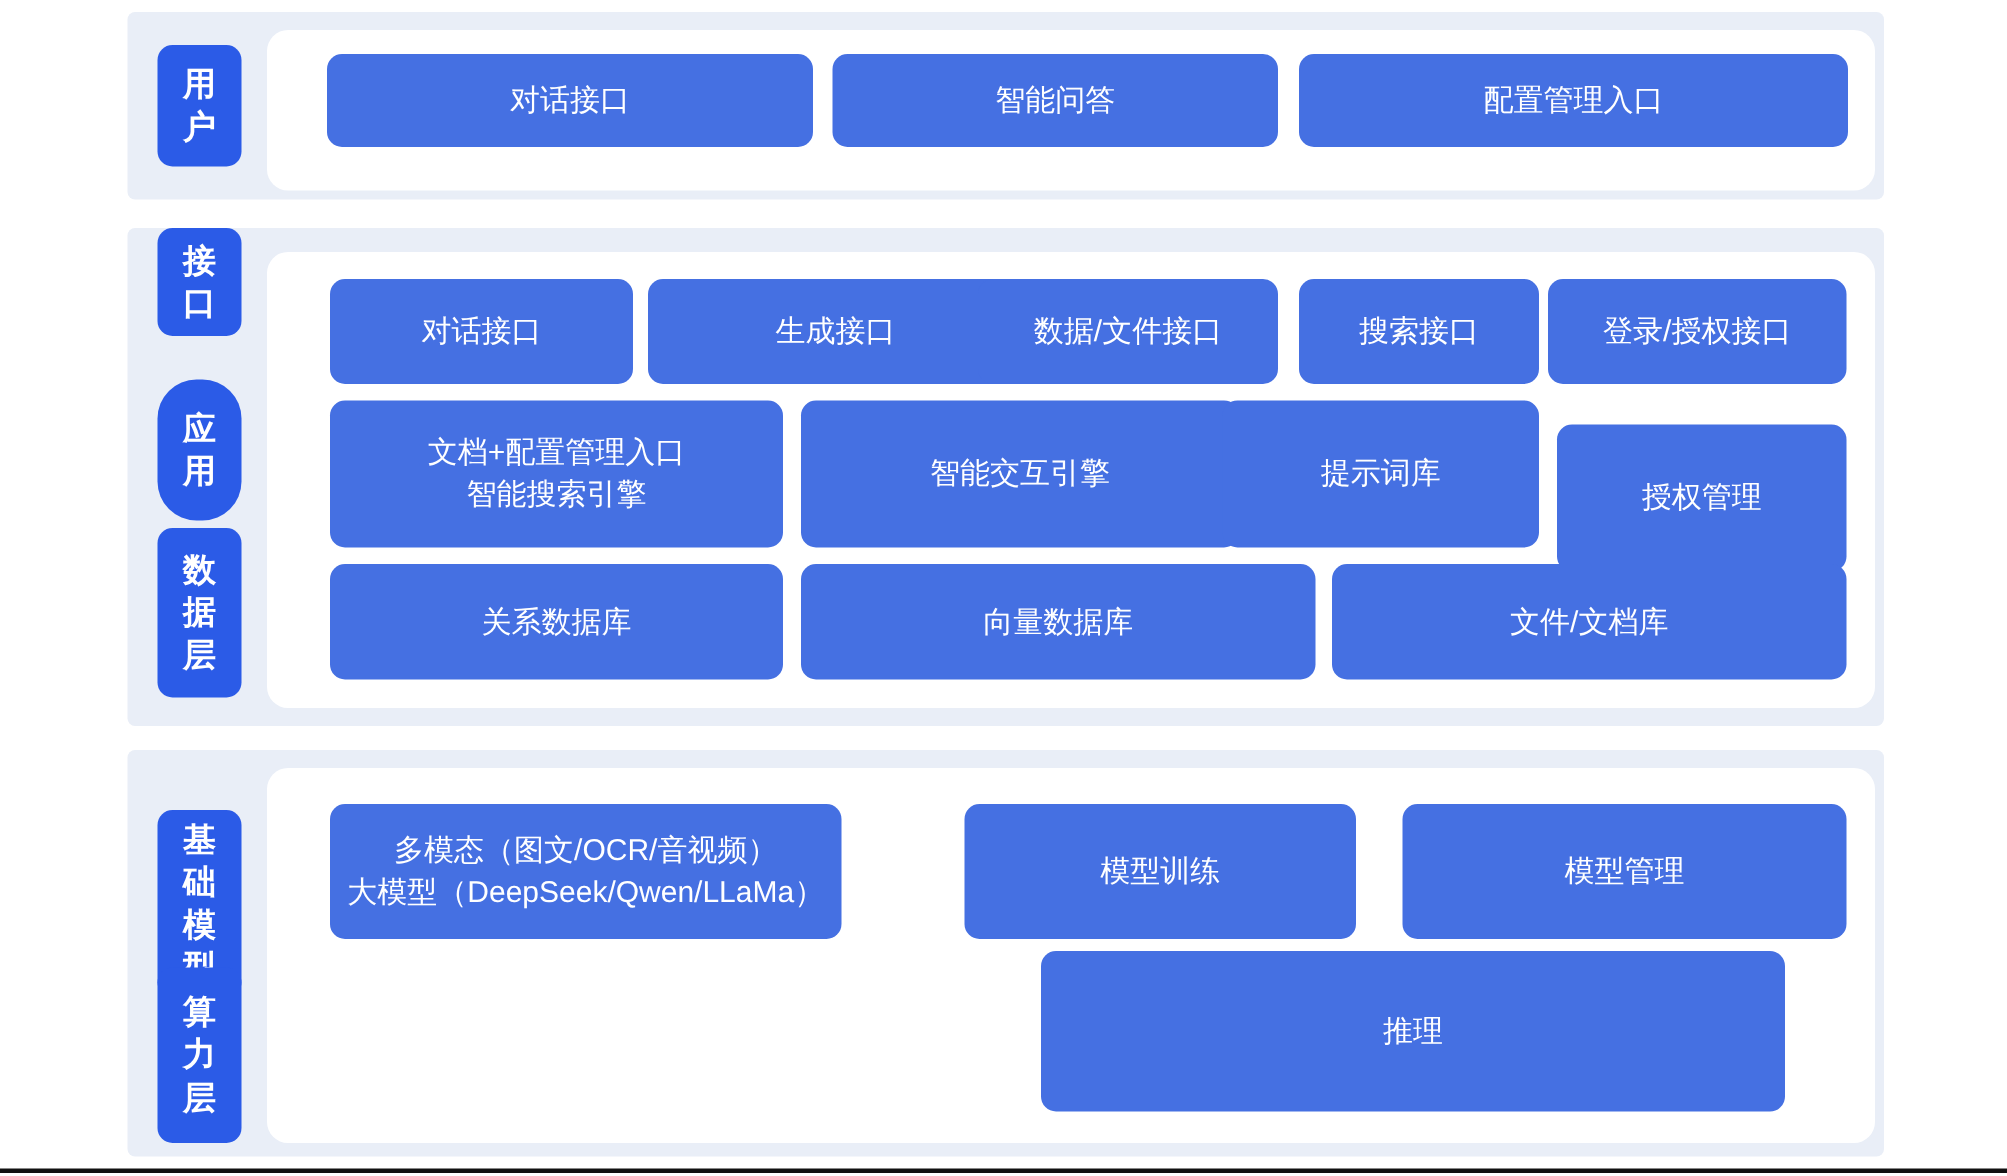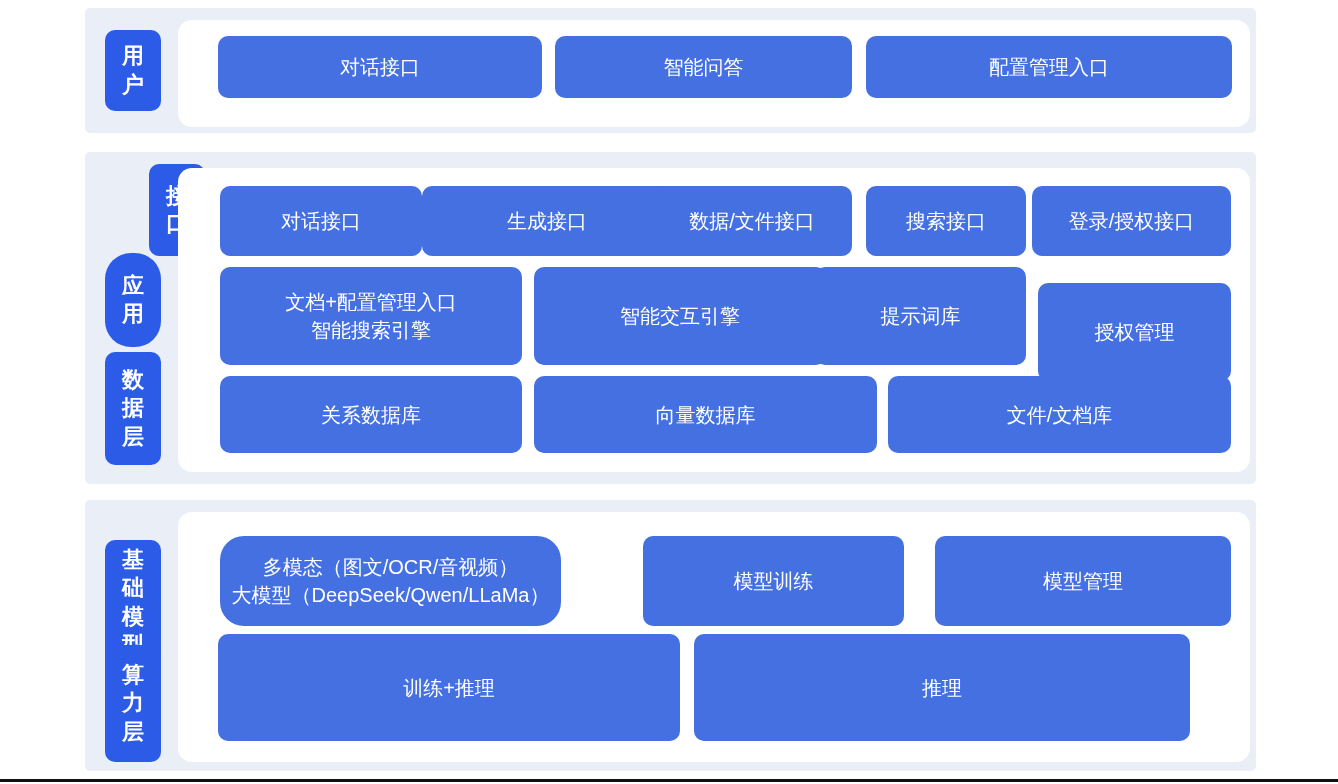--- a/index.html
+++ b/index.html
@@ -49,35 +49,35 @@
     <div class="node" style="left:377px;top:16px;width:297px;height:62px;">
       <span>智能问答</span>
     </div>
     <div class="node" style="left:688px;top:16px;width:366px;height:62px;">
       <span>配置管理入口</span>
     </div>
   </div>
 </div>
 
 <div class="band" style="top:152px;height:332px;">
-  <div class="layer-label" style="top:12px;height:92px;margin-left:44px;">
+  <div class="layer-label" style="top:0;height:72px;">
     <span class="vtext">接口</span>
   </div>
   <div class="layer-label" style="top:101px;height:94px;border-radius:26px;">
     <span class="vtext">应用</span>
   </div>
   <div class="layer-label" style="top:200px;height:113px;">
     <span class="vtext">数据层</span>
   </div>
   <div class="panel" style="top:16px;height:304px;">
 
     <div class="node" style="left:42px;top:18px;width:202px;height:70px;">
       <span>对话接口</span>
     </div>
-    <div class="node" style="left:244px;top:18px;width:250px;height:70px;">
+    <div class="node" style="left:254px;top:18px;width:250px;height:70px;">
       <span>生成接口</span>
     </div>
     <div class="node" style="left:474px;top:18px;width:200px;height:70px;">
       <span>数据/文件接口</span>
     </div>
     <div class="node" style="left:688px;top:18px;width:160px;height:70px;">
       <span>搜索接口</span>
     </div>
     <div class="node" style="left:854px;top:18px;width:199px;height:70px;">
       <span>登录/授权接口</span>
@@ -111,33 +111,30 @@
 
 <div class="band" style="top:500px;height:271px;">
   <div class="layer-label" style="top:8px;height:125px;margin-top:32px;">
     <span class="vtext">基础模型</span>
   </div>
   <div class="layer-label" style="top:145px;height:117px;">
     <span class="vtext">算力层</span>
   </div>
   <div class="panel" style="top:12px;height:250px;">
 
-    <div class="node" style="left:42px;top:24px;width:341px;height:90px;border-radius:24px;">
+    <div class="node" style="left:42px;top:24px;width:341px;height:90px;">
       <span>多模态（图文/OCR/音视频）</span>
       <span>大模型（DeepSeek/Qwen/LLaMa）</span>
     </div>
     <div class="node" style="left:465px;top:24px;width:261px;height:90px;">
       <span>模型训练</span>
     </div>
     <div class="node" style="left:757px;top:24px;width:296px;height:90px;">
       <span>模型管理</span>
     </div>
 
-    <div class="node" style="left:40px;top:122px;width:462px;height:107px;">
-      <span>训练+推理</span>
-    </div>
     <div class="node" style="left:516px;top:122px;width:496px;height:107px;">
       <span>推理</span>
     </div>
   </div>
 </div>
 
 <div class="bottom-rule"></div>
 
 </body></html>

